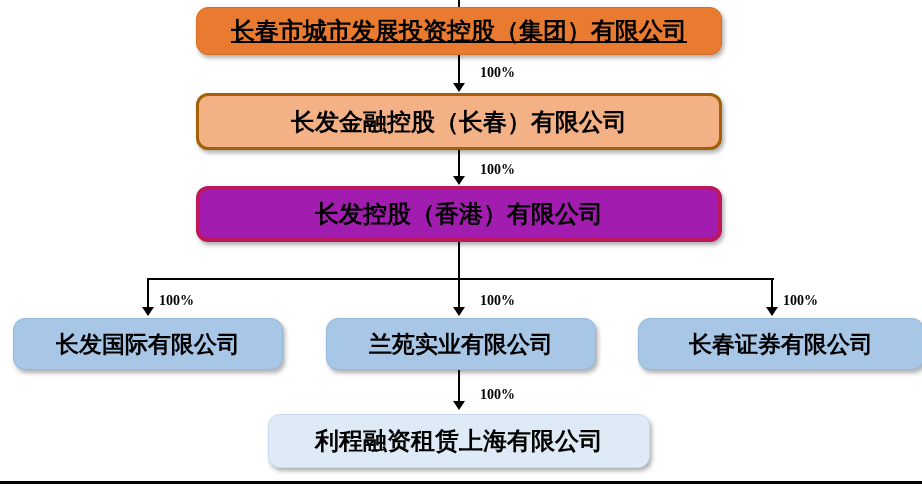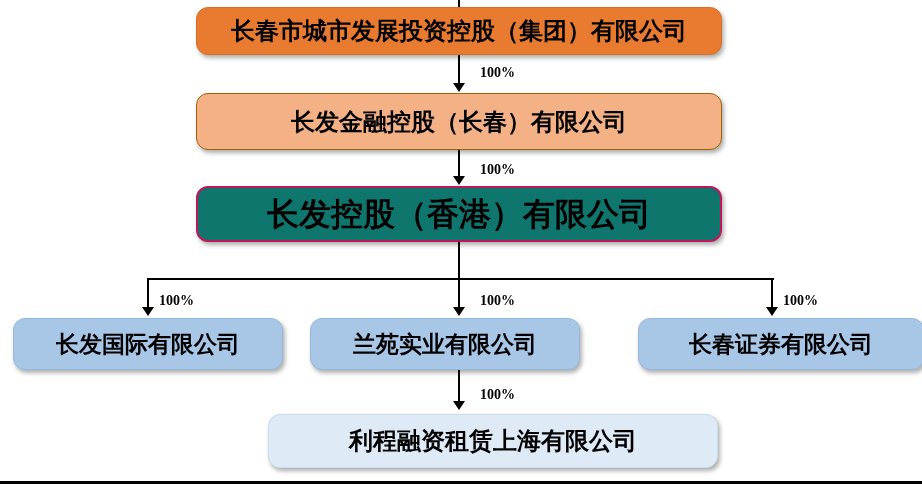--- a/index.html
+++ b/index.html
@@ -22,22 +22,22 @@
     align-items: center;
     justify-content: center;
     text-align: center;
     font-weight: 700;
     color: #000000;
     box-shadow: 2px 3px 4px rgba(110,110,110,0.55);
     box-sizing: border-box;
     line-height: 1.15;
   }
   .node-l1 { background: #E87B2F; border: 1px solid #D66F26; font-size: 24px; }
-  .node-l2 { background: #F3B185; border: 1px solid #a16207; font-size: 24px; }
-  .node-l3 { background: #0f766e; border: 2px solid #be185d; font-size: 32px; }
+  .node-l2 { background: #F3B185; border: 3px solid #a16207; font-size: 24px; }
+  .node-l3 { background: #a21caf; border: 4px solid #be185d; font-size: 24px; }
   .node-l4 { background: #A8C7E7; border: 1px solid #96B8DB; font-size: 23px; }
   .node-l5 { background: #DEEAF6; border: 1px solid #C9DBEC; font-size: 24px; }
   .vline {
     position: absolute;
     width: 2px;
     background: #000000;
   }
   .hline {
     position: absolute;
     height: 2px;
@@ -69,21 +69,21 @@
     background: #000000;
   }
 </style>
 </head>
 <body>
 
 <div class="canvas">
 
   <div class="vline" style="left:458px; top:0; height:7px;"></div>
 
-  <div class="node node-l1" style="left:196px; top:7px; width:526px; height:48px;">
+  <div class="node node-l1" style="left:196px; top:7px; width:526px; height:48px;text-decoration:underline;">
     <span>长春市城市发展投资控股（集团）有限公司</span>
   </div>
 
   <div class="vline" style="left:458px; top:55px; height:29px;"></div>
   <div class="ahead" style="left:453px; top:83px;"></div>
   <div class="pct" style="left:480px; top:63px;">100%</div>
 
   <div class="node node-l2" style="left:196px; top:93px; width:526px; height:57px;">
     <span>长发金融控股（长春）有限公司</span>
   </div>
@@ -107,30 +107,30 @@
   <div class="ahead" style="left:453px; top:307px;"></div>
   <div class="pct" style="left:480px; top:291px;">100%</div>
 
   <div class="vline" style="left:771px; top:278px; height:31px;"></div>
   <div class="ahead" style="left:766px; top:307px;"></div>
   <div class="pct" style="left:783px; top:291px;">100%</div>
 
   <div class="node node-l4" style="left:13px; top:318px; width:270px; height:52px;">
     <span>长发国际有限公司</span>
   </div>
-  <div class="node node-l4" style="left:310px; top:318px; width:270px; height:52px;">
+  <div class="node node-l4" style="left:326px; top:318px; width:270px; height:52px;">
     <span>兰苑实业有限公司</span>
   </div>
   <div class="node node-l4" style="left:638px; top:318px; width:286px; height:52px;">
     <span>长春证券有限公司</span>
   </div>
 
   <div class="vline" style="left:458px; top:370px; height:33px;"></div>
   <div class="ahead" style="left:453px; top:401px;"></div>
   <div class="pct" style="left:480px; top:385px;">100%</div>
 
-  <div class="node node-l5" style="left:268px; top:414px; width:450px; height:54px;">
+  <div class="node node-l5" style="left:268px; top:414px; width:382px; height:54px;">
     <span>利程融资租赁上海有限公司</span>
   </div>
 
   <div class="bottom-rule"></div>
 
 </div>
 
 </body></html>

